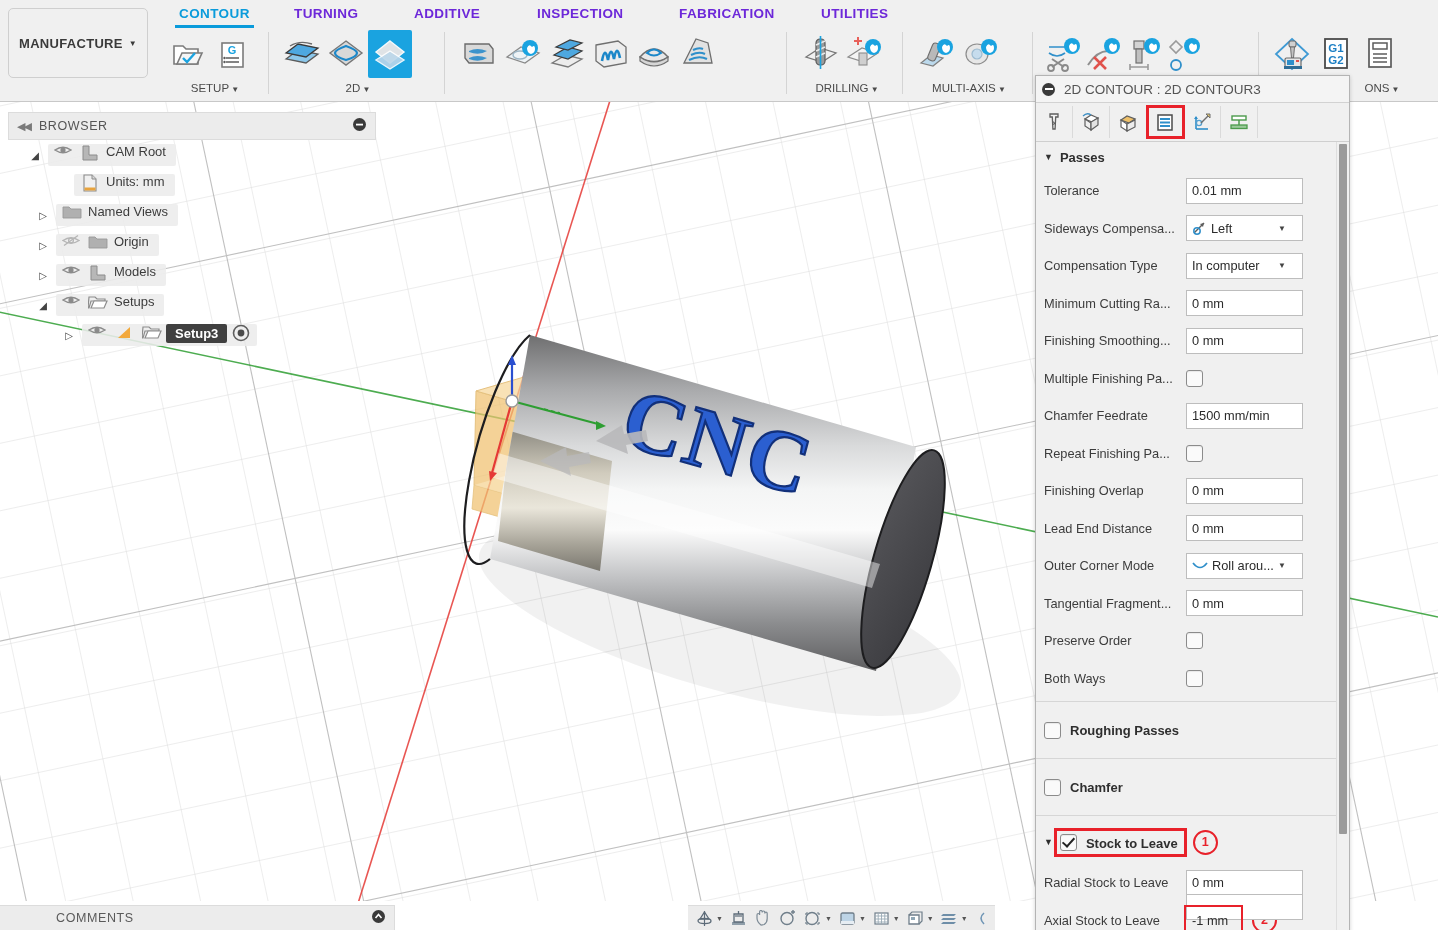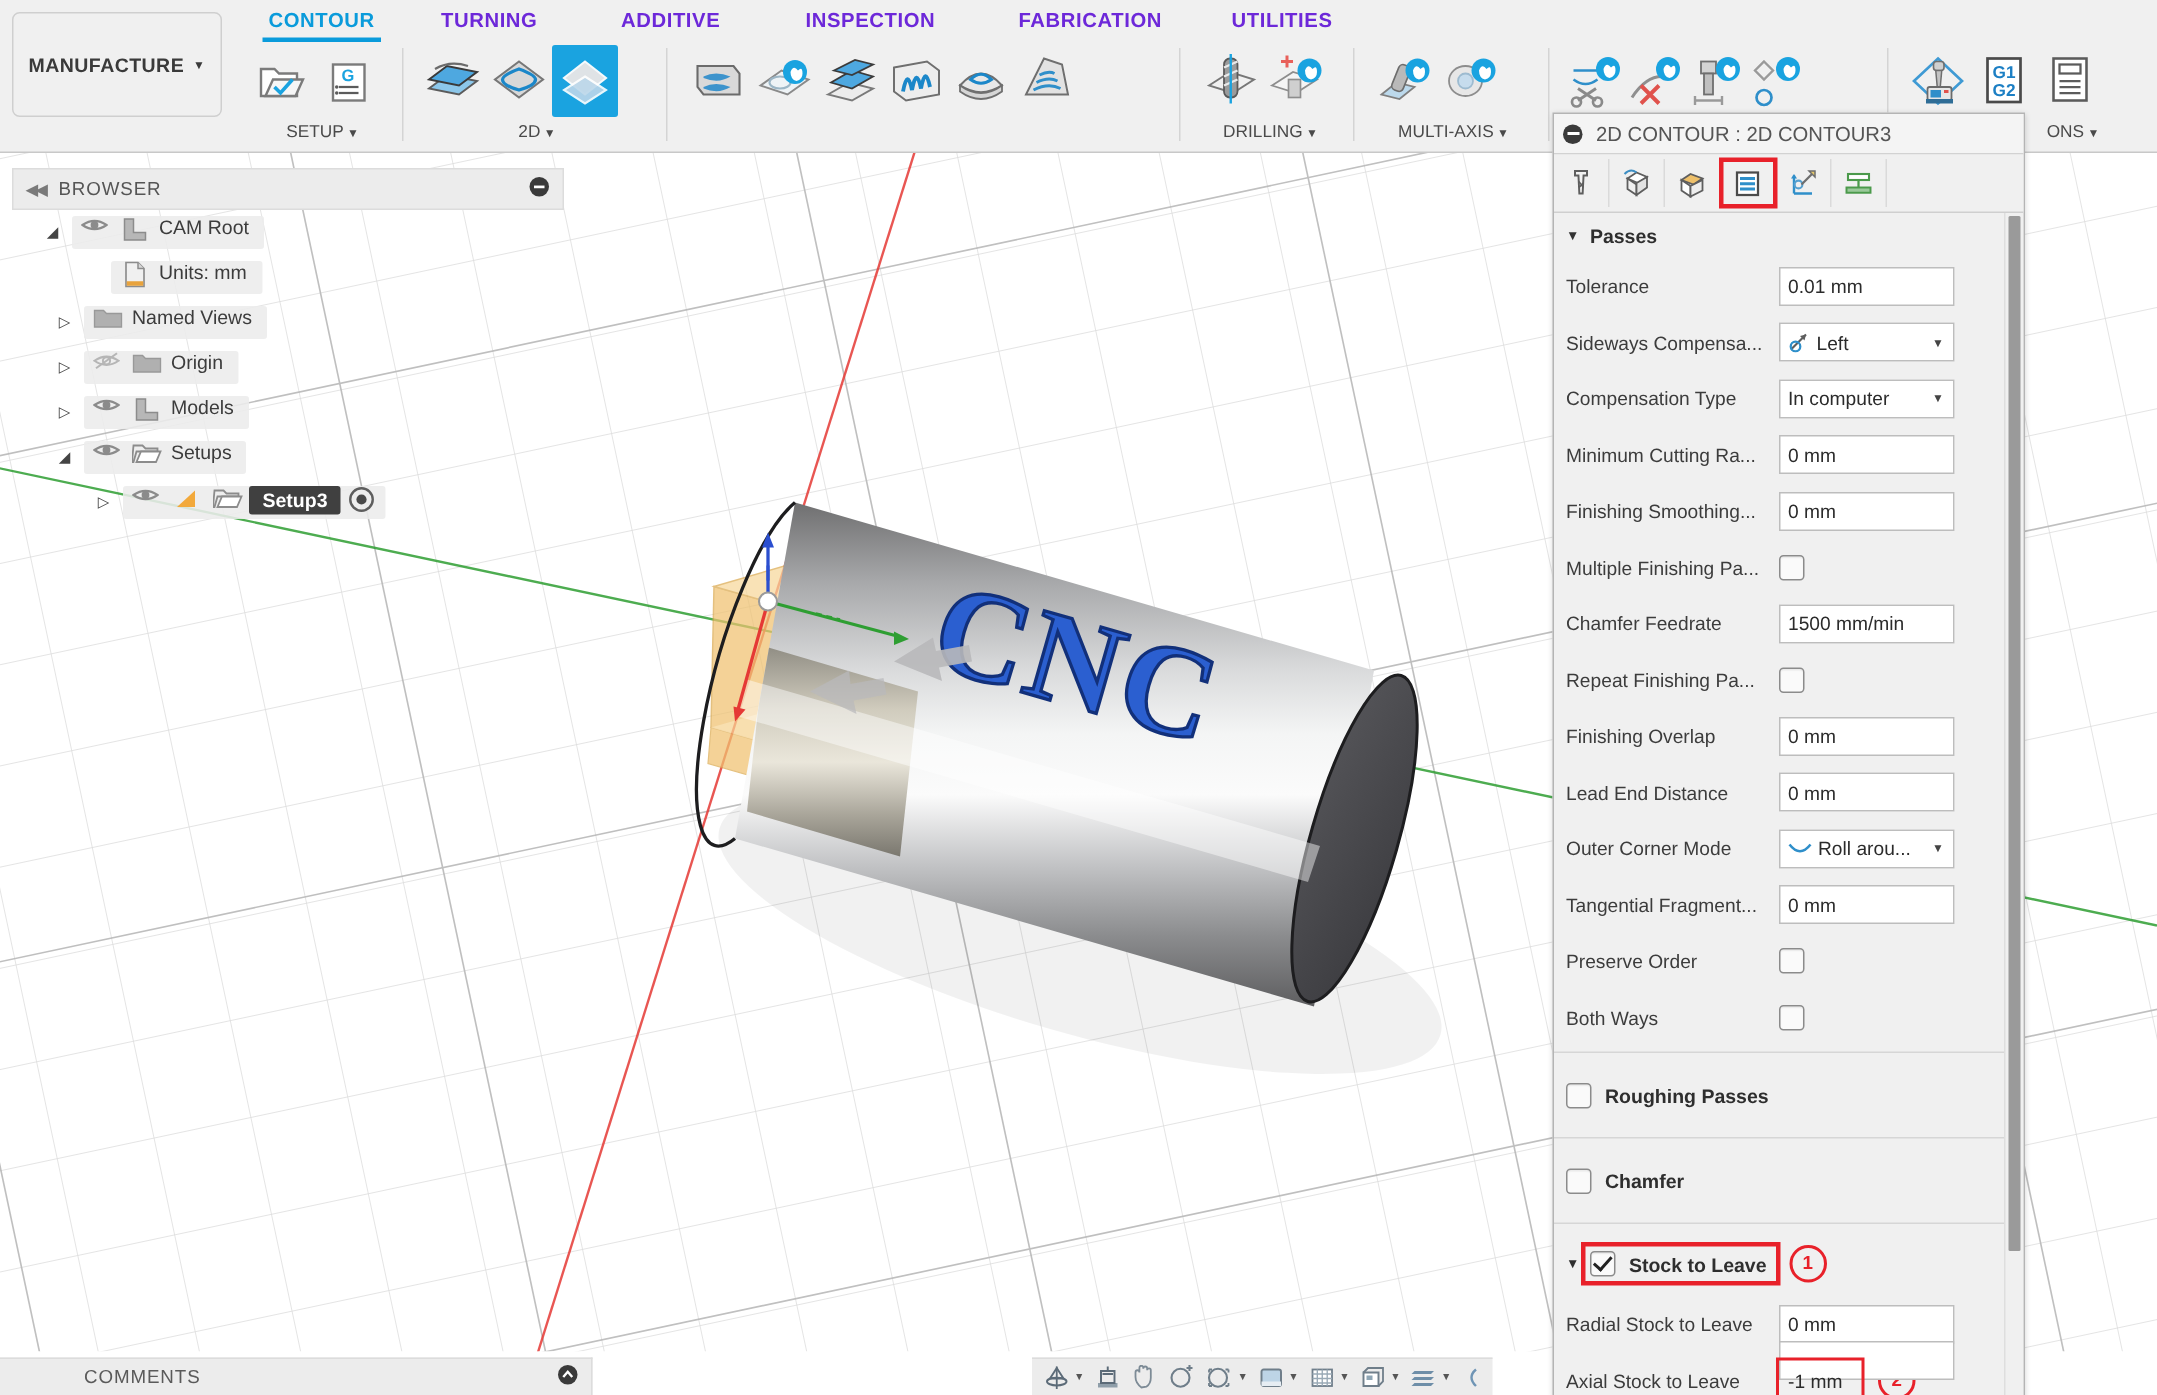--- a/index.html
+++ b/index.html
@@ -66,21 +66,21 @@
   .dtab.hl{outline:3px solid #e8212a;outline-offset:-2px;z-index:2;}
   #dlgScroll{flex:1;overflow:hidden;position:relative;}
   #dlgBody{position:absolute;left:0;top:0;right:12px;bottom:0;}
   .sechead{display:flex;align-items:center;height:30px;padding:0 8px;font-weight:bold;font-size:13px;color:#2e2e2e;}
   .sechead .tri{font-size:9px;margin-right:7px;color:#333;}
   .row{display:flex;align-items:center;height:37.5px;padding:0 8px;}
   .rlabel{width:142px;font-size:12.8px;color:#3c3c3c;white-space:nowrap;overflow:hidden;}
   .field{width:117px;height:26px;background:#fff;border:1px solid #bdbdbd;display:flex;align-items:center;
       padding:0 5px;font-size:12.8px;color:#2b2b2b;box-sizing:border-box;}
   .field.hl{outline:2.5px solid #e8212a;outline-offset:0px;width:55px;}
-  .field.sel{justify-content:space-between;padding-right:6px;}
+  .field.sel{justify-content:space-between;padding-right:16px;}
   .field .car{font-size:8px;color:#444;}
   .cb{width:15px;height:15px;border:1px solid #8b8b8b;border-radius:3px;background:#fafafa;
       box-shadow:inset 0 1px 1px rgba(0,0,0,.07);position:relative;flex:none;}
   .cb.checked::after{content:"";position:absolute;left:4px;top:0px;width:5px;height:10px;
       border:solid #222;border-width:0 2px 2px 0;transform:rotate(42deg);}
   .divider{height:1px;background:#d6d6d6;margin:4px 0;}
   .gsec{display:flex;align-items:center;height:48px;padding:0 8px;font-weight:bold;font-size:13px;color:#2e2e2e;}
   .gsec .cb{margin-right:9px;}
   .gsec.hlbox .hlwrap{outline:3px solid #e8212a;outline-offset:2px;display:flex;align-items:flex-end;padding:1px 4px 1px 1px;}
   .badge{width:21px;height:21px;border-radius:50%;border:2px solid #e8212a;color:#e8212a;

